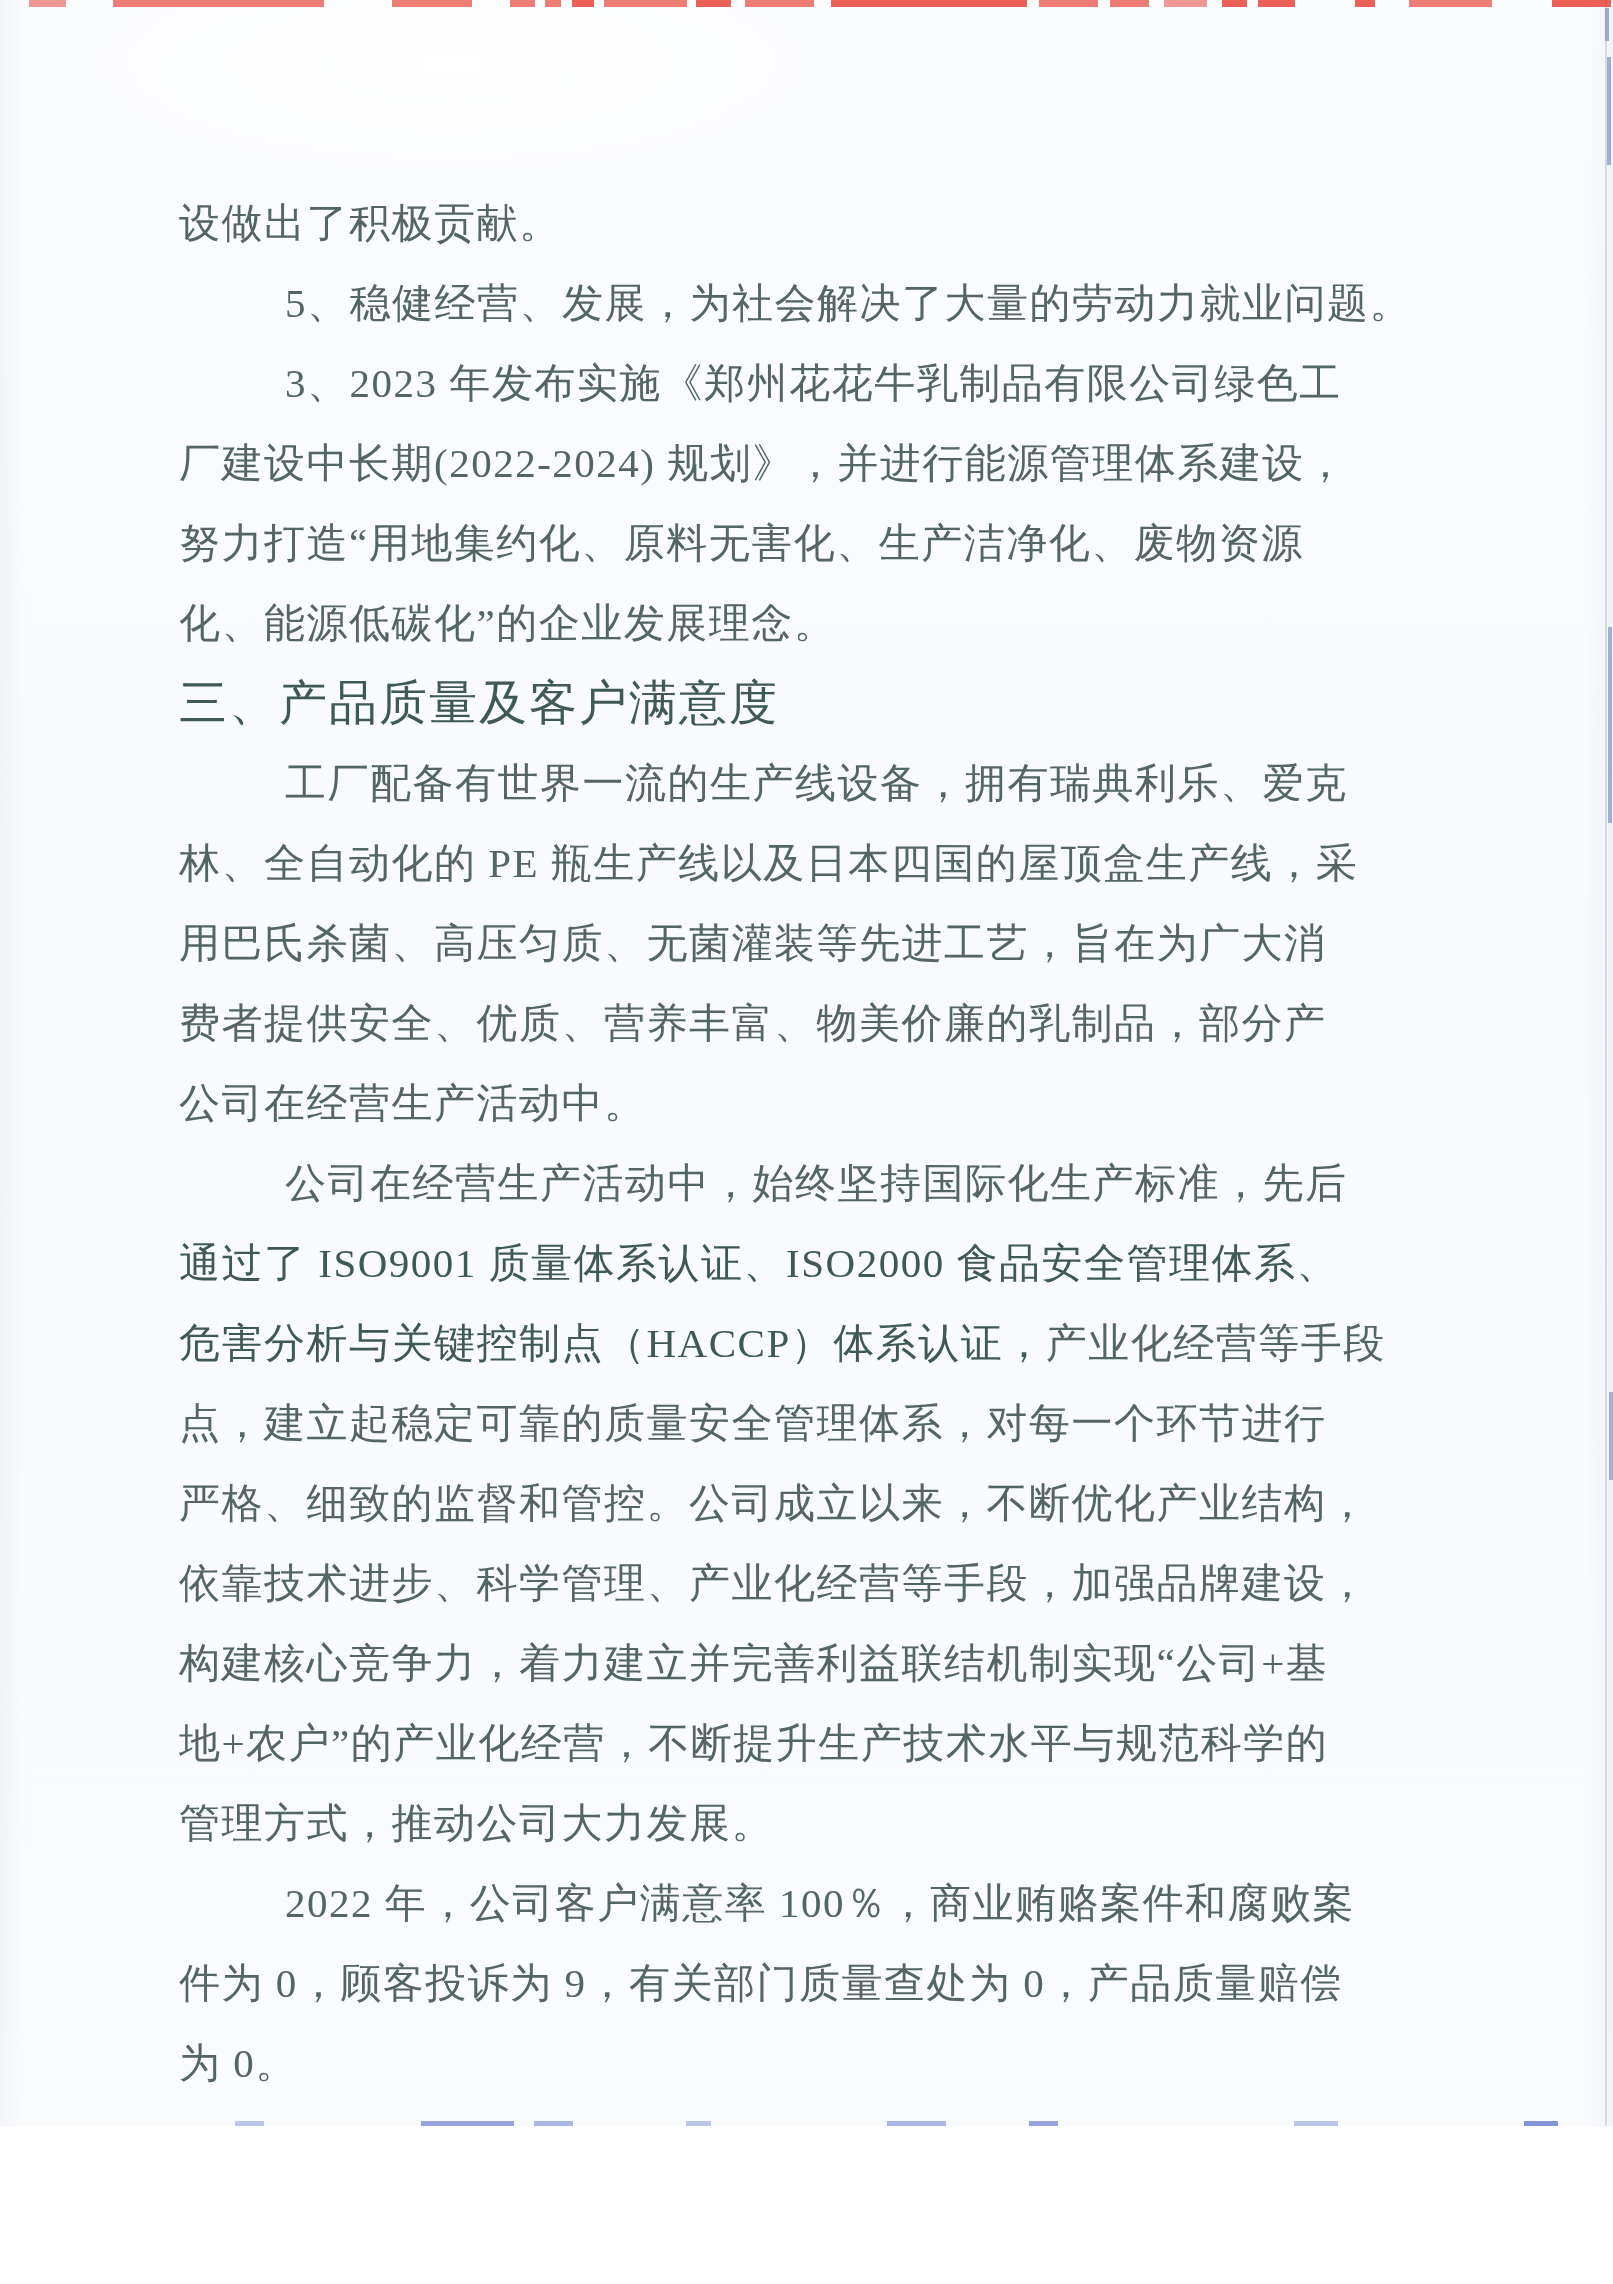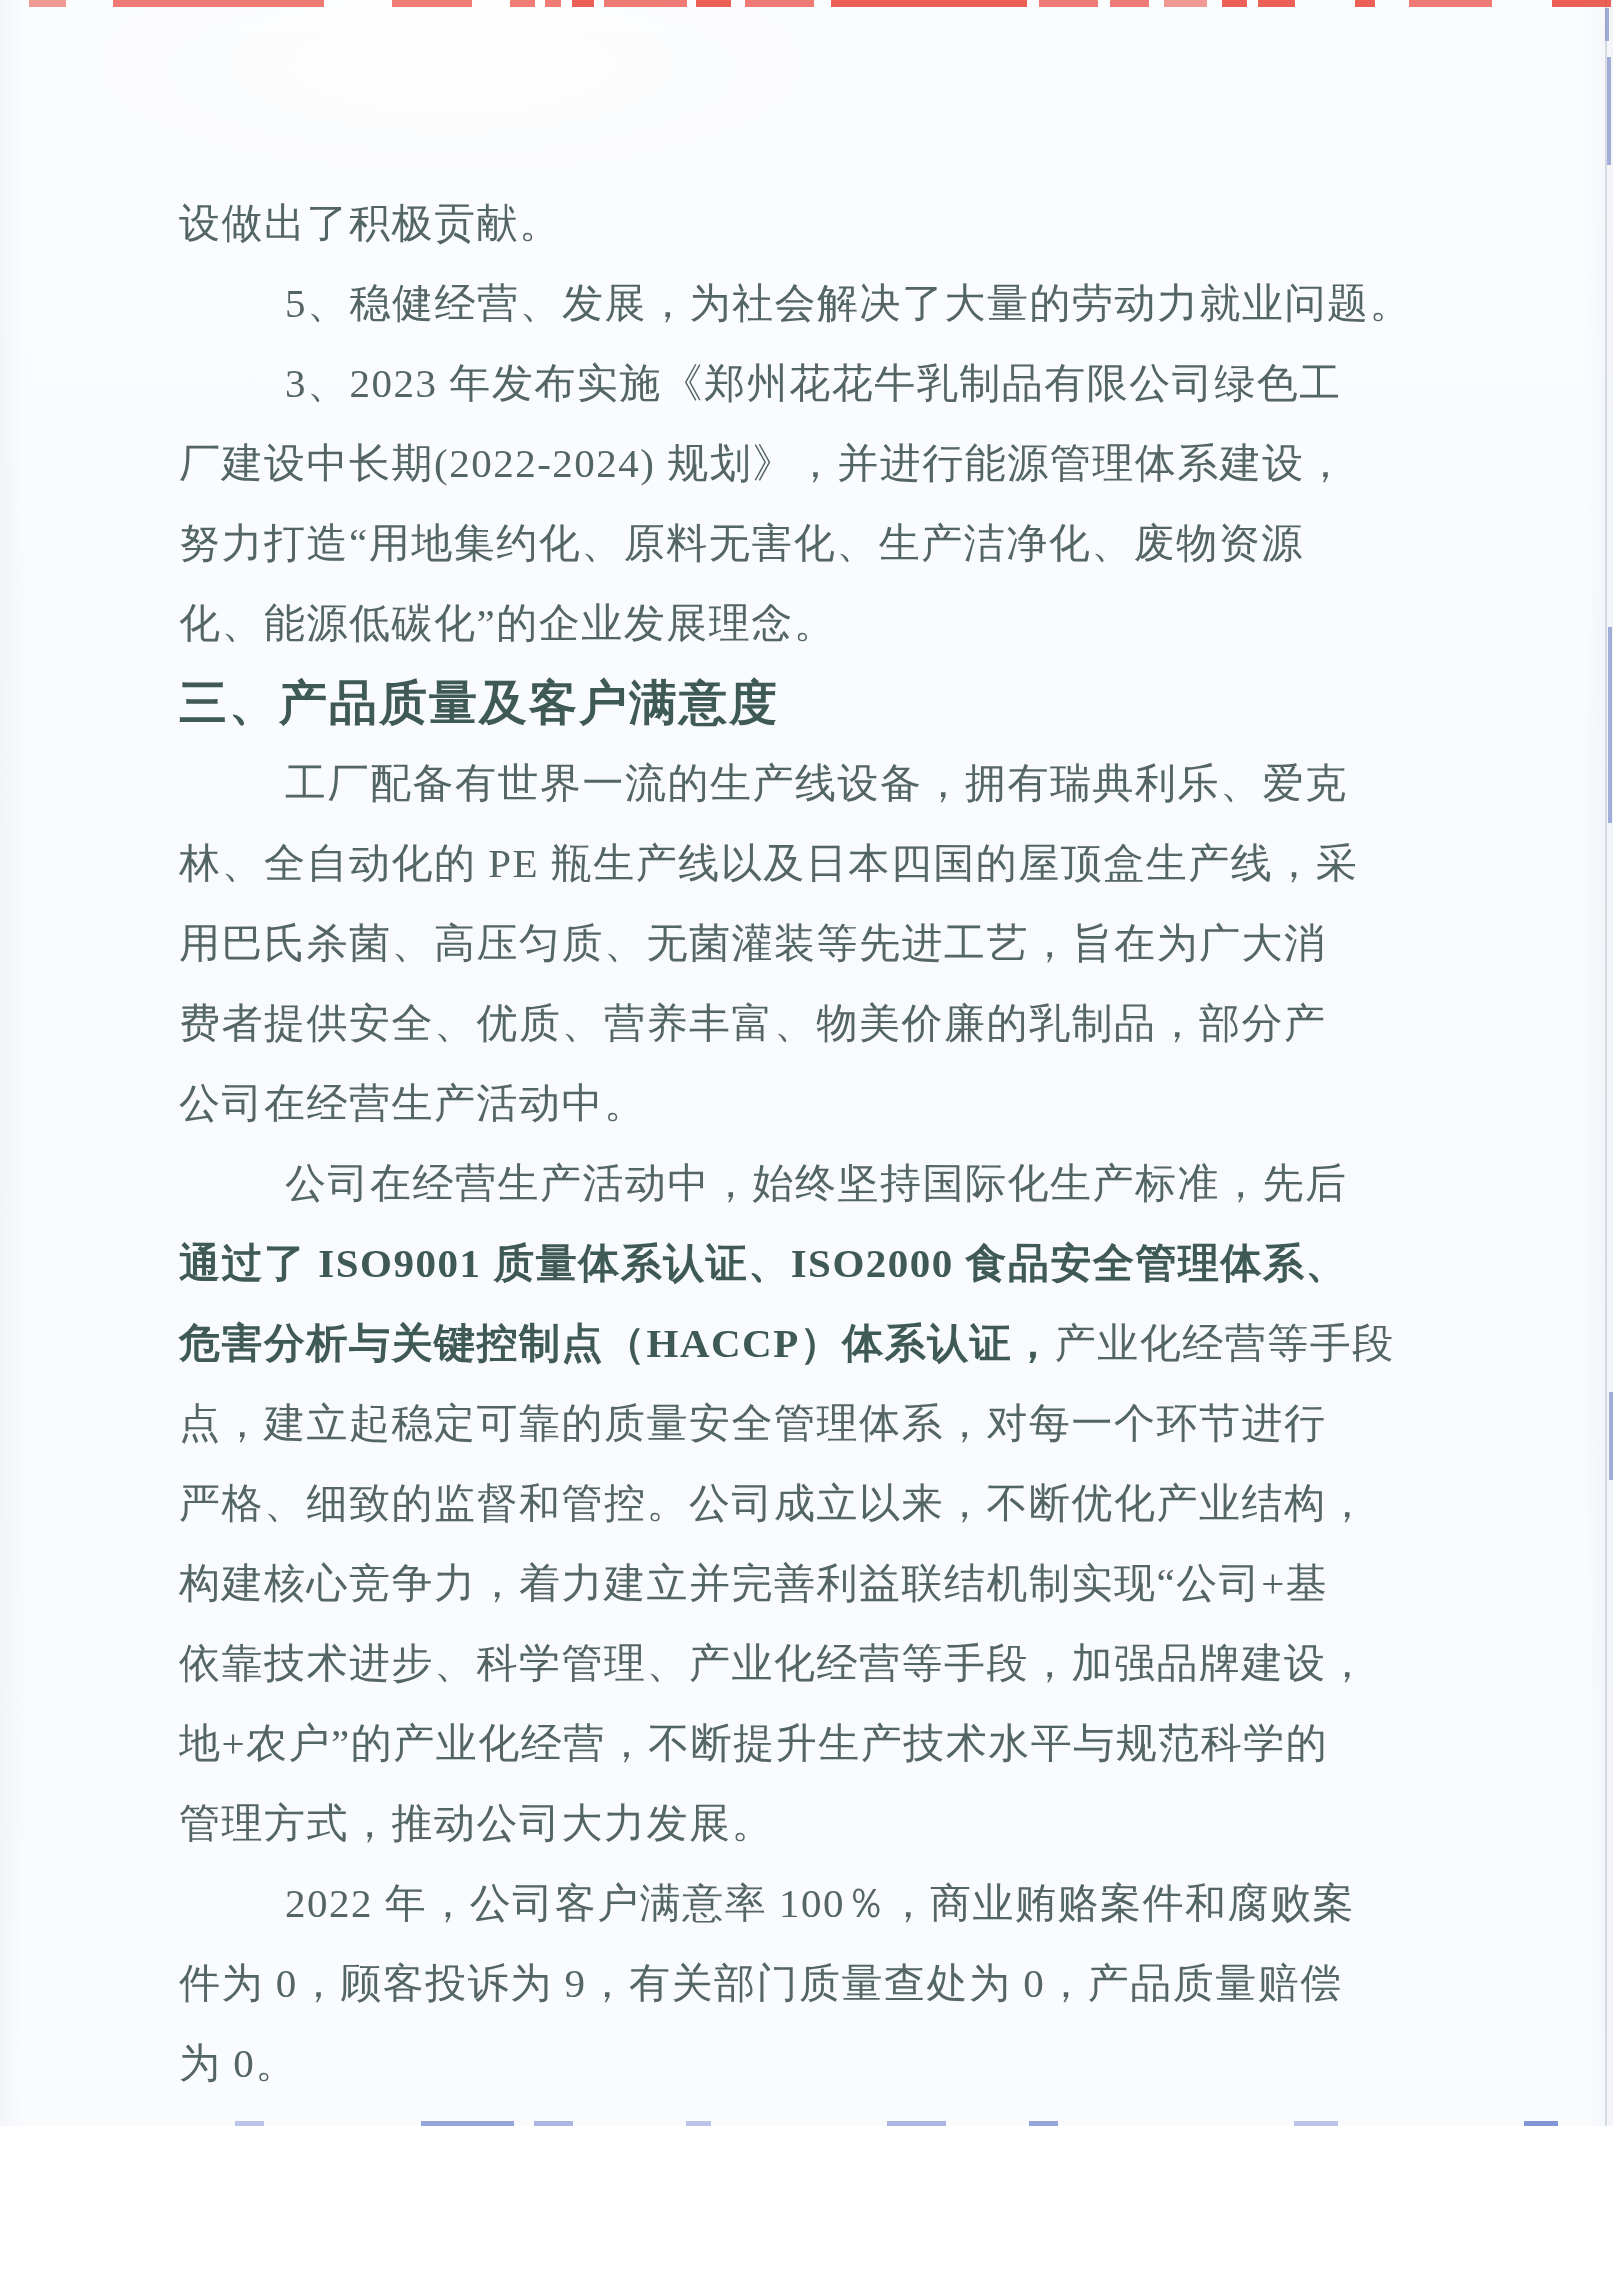--- a/index.html
+++ b/index.html
@@ -41,21 +41,21 @@
     color: #546663;
   }
   .line.indent { text-indent: 106px; }
   .line.heading {
     font-size: 48px;
     font-weight: bold;
     color: #44585b;
     letter-spacing: 2px;
   }
   .seg.bold {
-    font-weight: bold;
+    font-weight: normal;
     color: #3f5a55;
   }
   
   .top-dash {
     position: absolute;
     top: 0;
     height: 6.9px;
   }
   .bottom-dash {
     position: absolute;
@@ -91,22 +91,22 @@
       <div class="line indent"><span class="seg">工厂配备有世界一流的生产线设备，拥有瑞典利乐、爱克</span></div>
       <div class="line"><span class="seg">林、全自动化的 PE 瓶生产线以及日本四国的屋顶盒生产线，采</span></div>
       <div class="line"><span class="seg">用巴氏杀菌、高压匀质、无菌灌装等先进工艺，旨在为广大消</span></div>
       <div class="line"><span class="seg">费者提供安全、优质、营养丰富、物美价廉的乳制品，部分产</span></div>
       <div class="line"><span class="seg">公司在经营生产活动中。</span></div>
       <div class="line indent"><span class="seg">公司在经营生产活动中，始终坚持国际化生产标准，先后</span></div>
       <div class="line"><span class="seg bold">通过了 ISO9001 质量体系认证、ISO2000 食品安全管理体系、</span></div>
       <div class="line"><span class="seg bold">危害分析与关键控制点（HACCP）体系认证，</span><span class="seg">产业化经营等手段</span></div>
       <div class="line"><span class="seg">点，建立起稳定可靠的质量安全管理体系，对每一个环节进行</span></div>
       <div class="line"><span class="seg">严格、细致的监督和管控。公司成立以来，不断优化产业结构，</span></div>
+      <div class="line"><span class="seg">依靠技术进步、科学管理、产业化经营等手段，加强品牌建设，</span></div>
       <div class="line"><span class="seg">构建核心竞争力，着力建立并完善利益联结机制实现“公司+基</span></div>
-      <div class="line"><span class="seg">依靠技术进步、科学管理、产业化经营等手段，加强品牌建设，</span></div>
       <div class="line"><span class="seg">地+农户”的产业化经营，不断提升生产技术水平与规范科学的</span></div>
       <div class="line"><span class="seg">管理方式，推动公司大力发展。</span></div>
       <div class="line indent"><span class="seg">2022 年，公司客户满意率 100％，商业贿赂案件和腐败案</span></div>
       <div class="line"><span class="seg">件为 0，顾客投诉为 9，有关部门质量查处为 0，产品质量赔偿</span></div>
       <div class="line"><span class="seg">为 0。</span></div>
     </div>
   <div id="right-edge-line" style="background: rgb(185, 194, 207);"></div>
 <div class="top-dash" style="left: 29px; width: 37px; background: rgb(232, 69, 58); opacity: 0.55;"></div>
     <div class="top-dash" style="left: 113px; width: 211px; background: rgb(232, 69, 58); opacity: 0.7;"></div>
     <div class="top-dash" style="left: 392px; width: 80px; background: rgb(232, 69, 58); opacity: 0.7;"></div>

